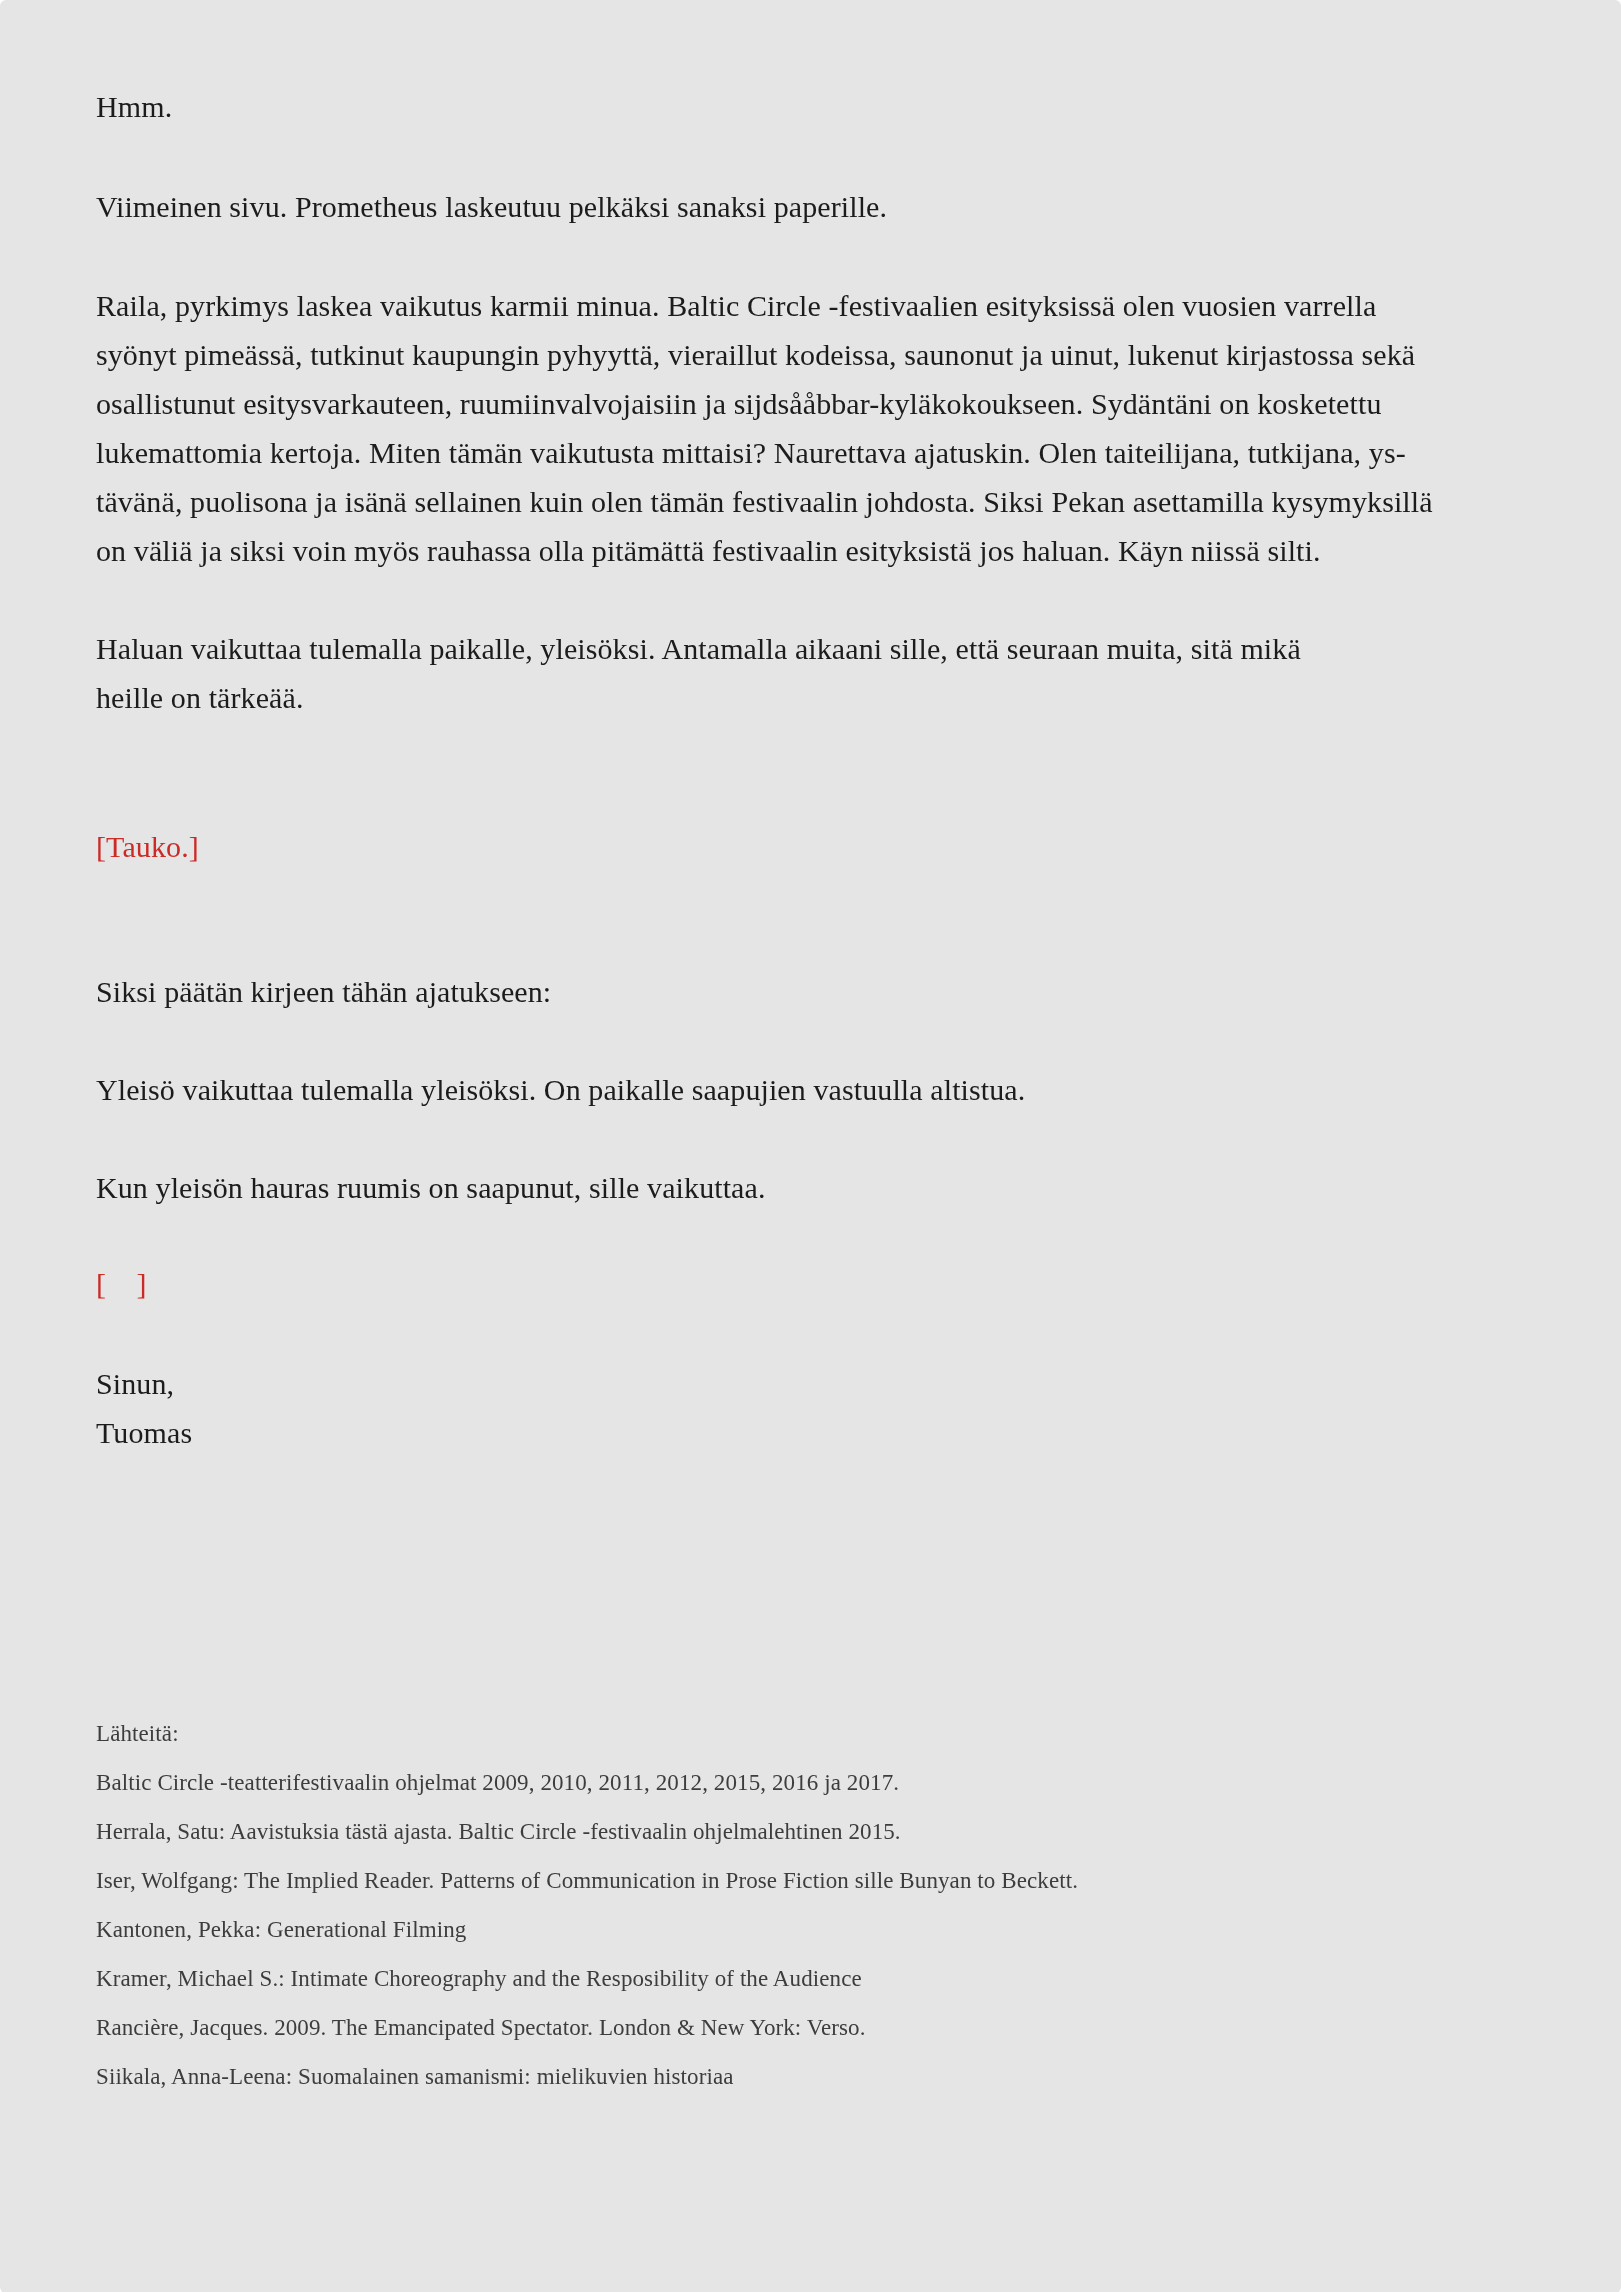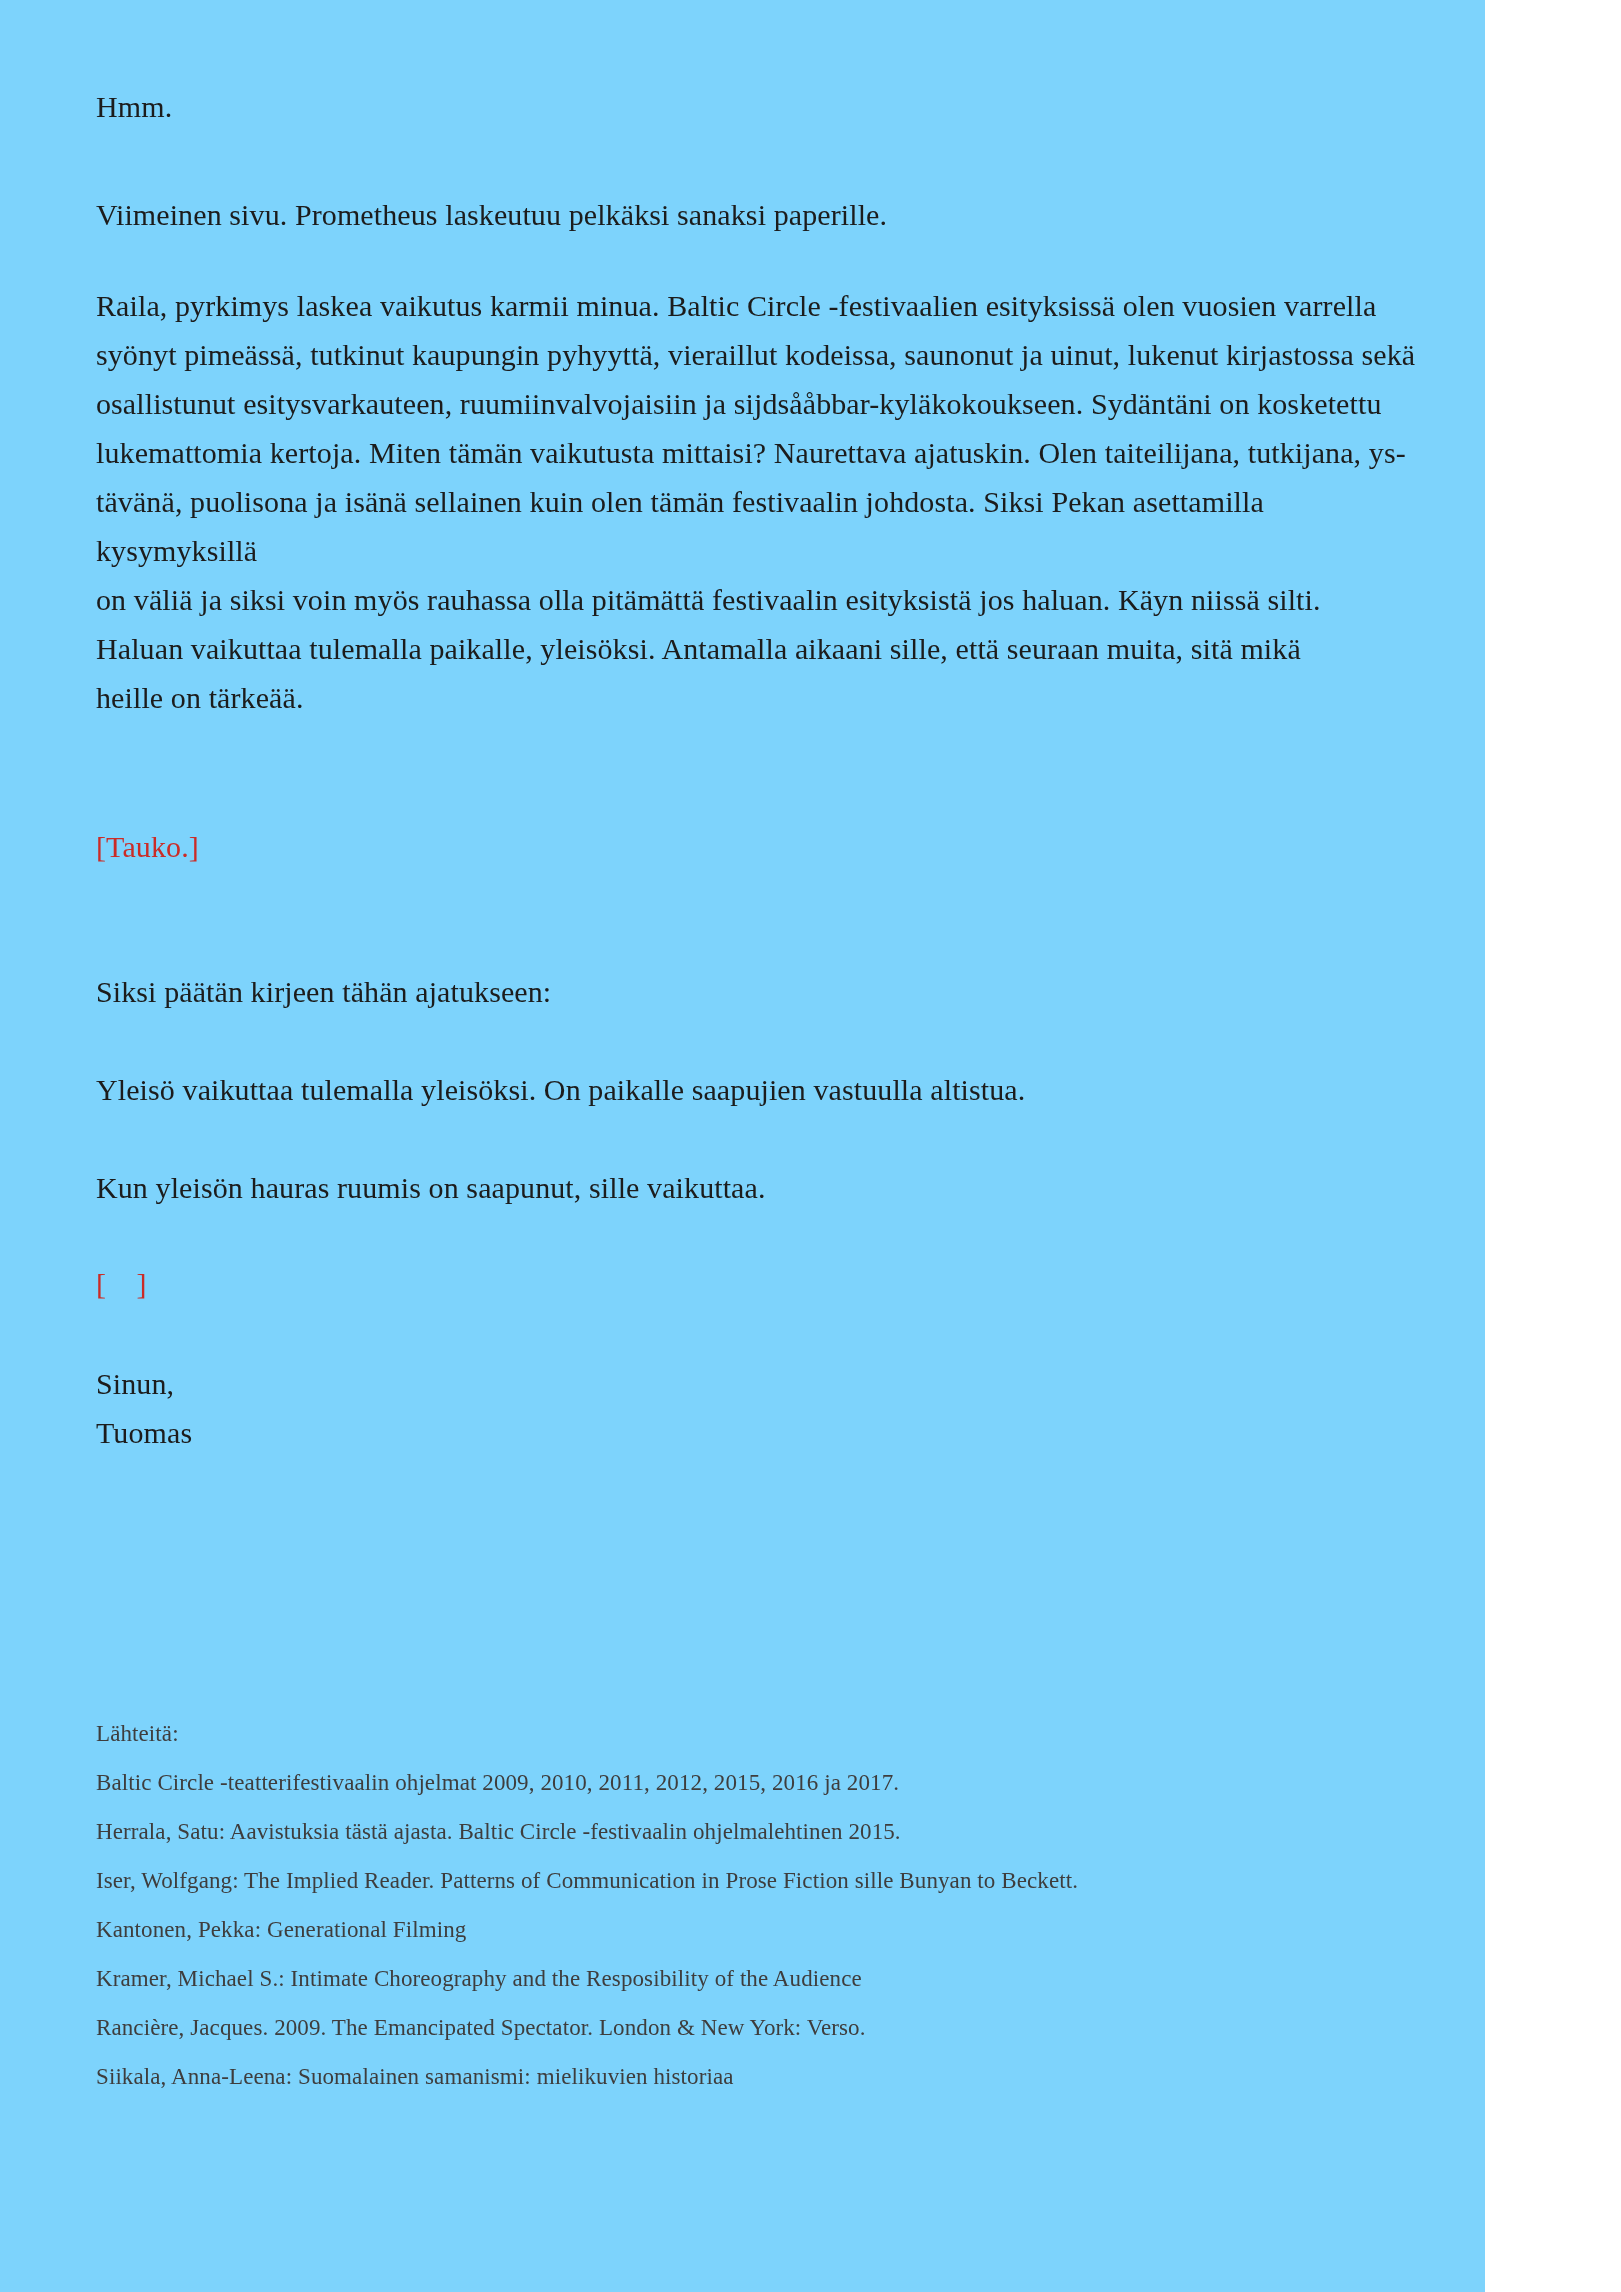--- a/index.html
+++ b/index.html
@@ -2,25 +2,26 @@
 <html lang="fi"><head>
 <meta charset="utf-8">
 <style>
   html, body {
     margin: 0;
     padding: 0;
     background: #ffffff;
   }
   .page {
     position: relative;
-    width: 1485px;
+    width: 1621px;
     height: 2293px;
-    background: #7dd3fc;
+    background: #e5e5e5;
     overflow: hidden;
     font-family: "Liberation Serif", "DejaVu Serif", serif;
+    border-radius: 6px;
   }
   .block {
     position: absolute;
     left: 96px;
     right: 59px;
   }
   .body-text {
     font-size: 30px;
     line-height: 49px;
     color: #1c1c1c;
@@ -45,21 +46,21 @@
     display: block;
   }
 </style>
 </head>
 <body>
 
 <div class="page">
 
   <div class="block body-text" style="top:82px;">Hmm.</div>
 
-  <div class="block body-text" style="top:190px;">Viimeinen sivu. Prometheus laskeutuu pelkäksi sanaksi paperille.</div>
+  <div class="block body-text" style="top:182px;">Viimeinen sivu. Prometheus laskeutuu pelkäksi sanaksi paperille.</div>
 
   <div class="block body-text" style="top:281px;">
     <span class="line">Raila, pyrkimys laskea vaikutus karmii minua. Baltic Circle -festivaalien esityksissä olen vuosien varrella</span>
     <span class="line">syönyt pimeässä, tutkinut kaupungin pyhyyttä, vieraillut kodeissa, saunonut ja uinut, lukenut kirjastossa sekä</span>
     <span class="line">osallistunut esitysvarkauteen, ruumiinvalvojaisiin ja sijdsååbbar-kyläkokoukseen. Sydäntäni on kosketettu</span>
     <span class="line">lukemattomia kertoja. Miten tämän vaikutusta mittaisi? Naurettava ajatuskin. Olen taiteilijana, tutkijana, ys-</span>
     <span class="line">tävänä, puolisona ja isänä sellainen kuin olen tämän festivaalin johdosta. Siksi Pekan asettamilla kysymyksillä</span>
     <span class="line">on väliä ja siksi voin myös rauhassa olla pitämättä festivaalin esityksistä jos haluan. Käyn niissä silti.</span>
   </div>
 

